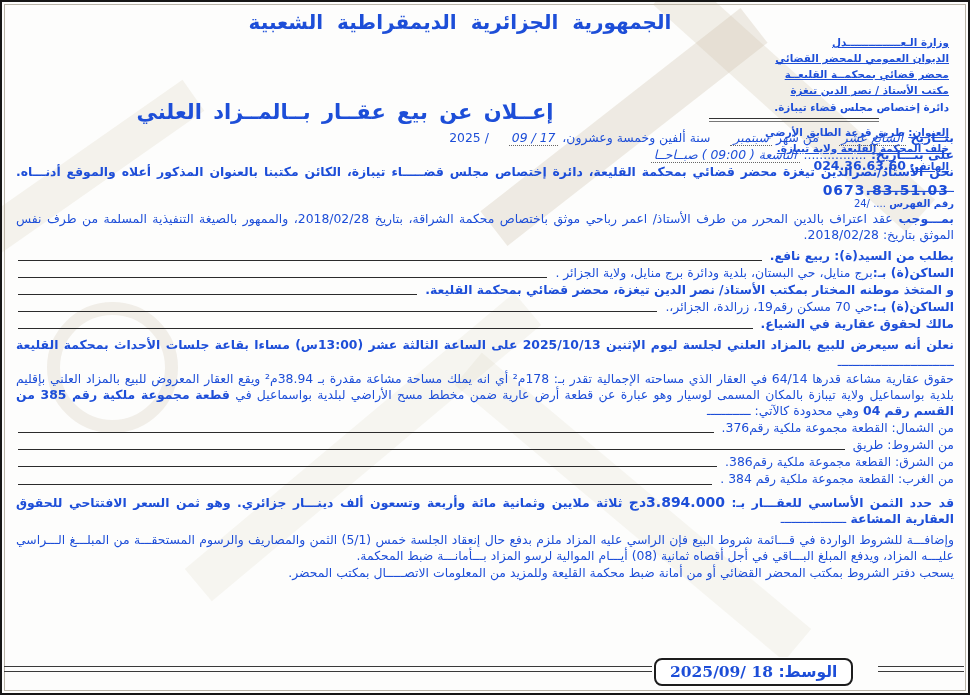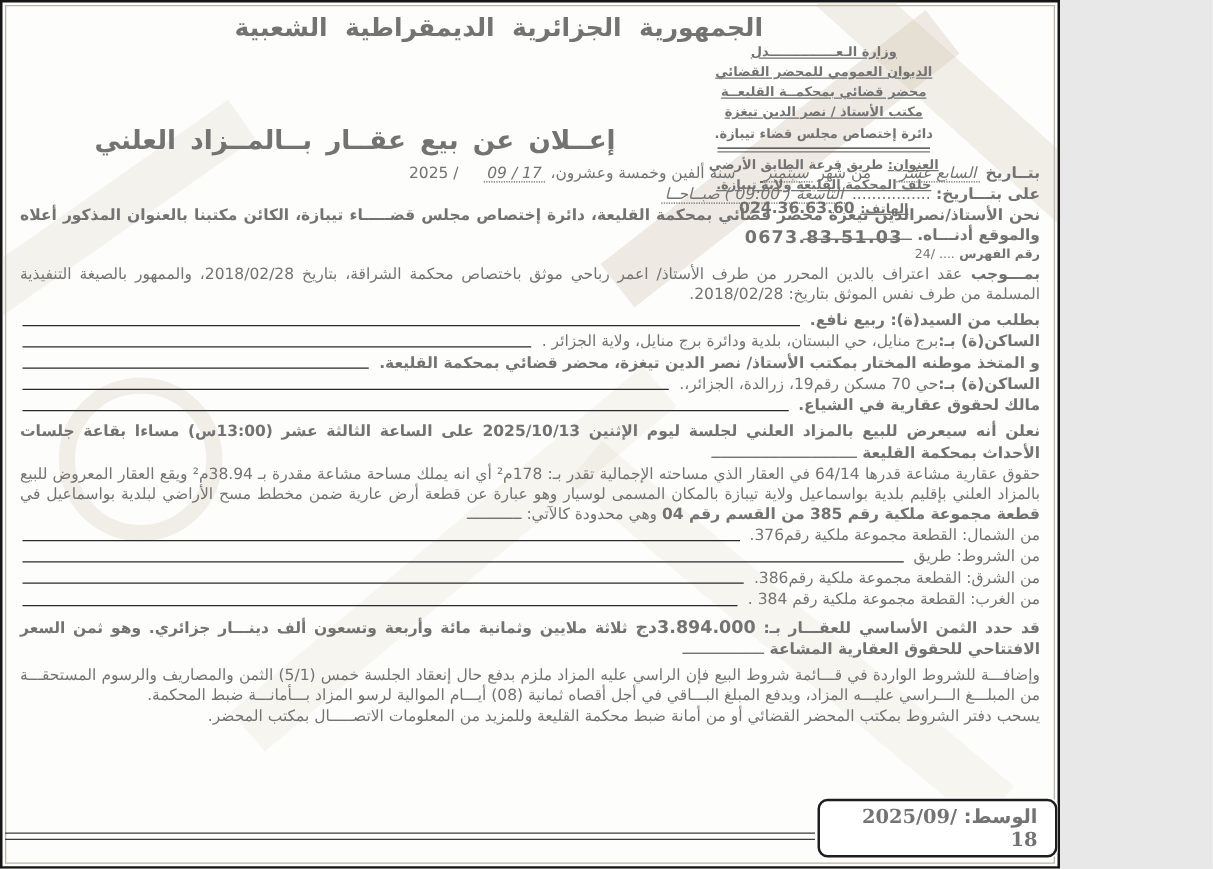--- a/index.html
+++ b/index.html
@@ -1,28 +1,28 @@
 <!DOCTYPE html>
 <html lang="ar"><head>
 <meta charset="utf-8">
 <style>
   html,body{margin:0;padding:0;background:#e8e8e8;}
   .page{
-    position:relative; width:848px; height:695px; background:#fdfdfc;
-    font-family:"DejaVu Sans",sans-serif; color:#737373;
+    position:relative; width:970px; height:695px; background:#fdfdfc;
+    font-family:"DejaVu Sans",sans-serif; color:#1d4ed8;
     border:2px solid #161616; box-sizing:border-box; overflow:hidden;
   }
   .page::before{content:""; position:absolute; inset:2px; border:1px solid #b9b4a8; pointer-events:none;}
   
   .wm{position:absolute; background:rgba(200,188,162,.28); pointer-events:none; z-index:0;}
   .wm-c{position:absolute; border:13px solid rgba(200,188,162,.22); border-radius:50%; background:transparent; pointer-events:none; z-index:0;}
   
   .republic{position:absolute; top:8px; left:120px; right:170px; text-align:center;
     font-size:20px; font-weight:bold; letter-spacing:1px; word-spacing:7px; z-index:2;}
-  .office{position:absolute; top:32px; right:32px; width:310px; text-align:center;
+  .office{position:absolute; top:32px; right:19px; width:310px; 
     font-size:10.4px; font-weight:bold; line-height:1.55; z-index:2;}
   .office .u{text-decoration:underline;}
   .office-sep{width:170px; margin:3px auto 2px; border-top:1.5px solid #333; height:2px; border-bottom:1px solid #777;}
   .phone-num{font-size:12.5px; letter-spacing:.5px;}
   .phone2{font-size:14px; margin-top:5px; letter-spacing:1px;}
   .doc-title{position:absolute; top:98px; left:30px; right:310px; text-align:center;
     font-size:21px; font-weight:bold; word-spacing:4px; z-index:2;}
   
   .doc-body{position:absolute; top:128px; right:14px; left:14px; bottom:42px;
     direction:rtl; text-align:justify; font-size:12.4px; line-height:1.3; z-index:2;}

